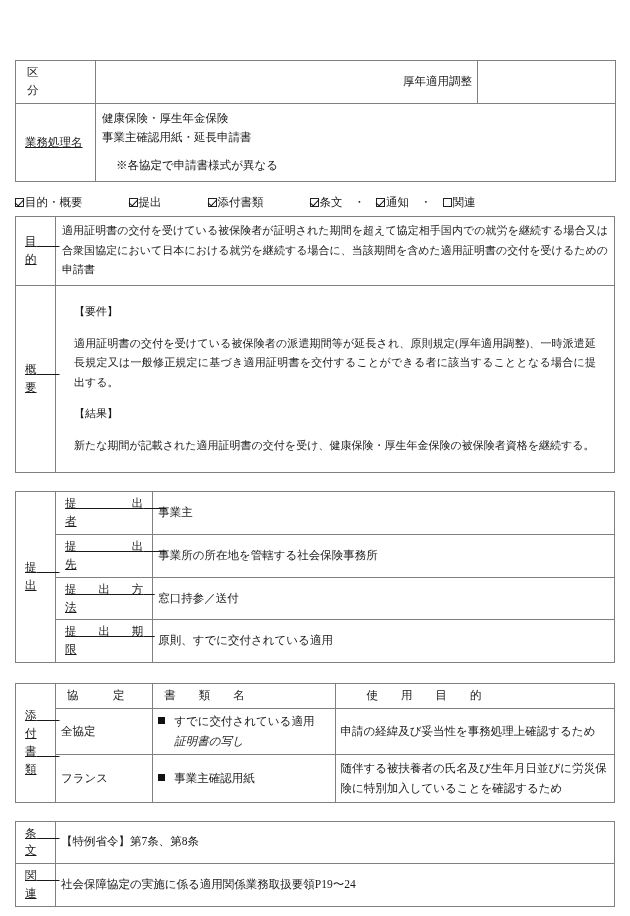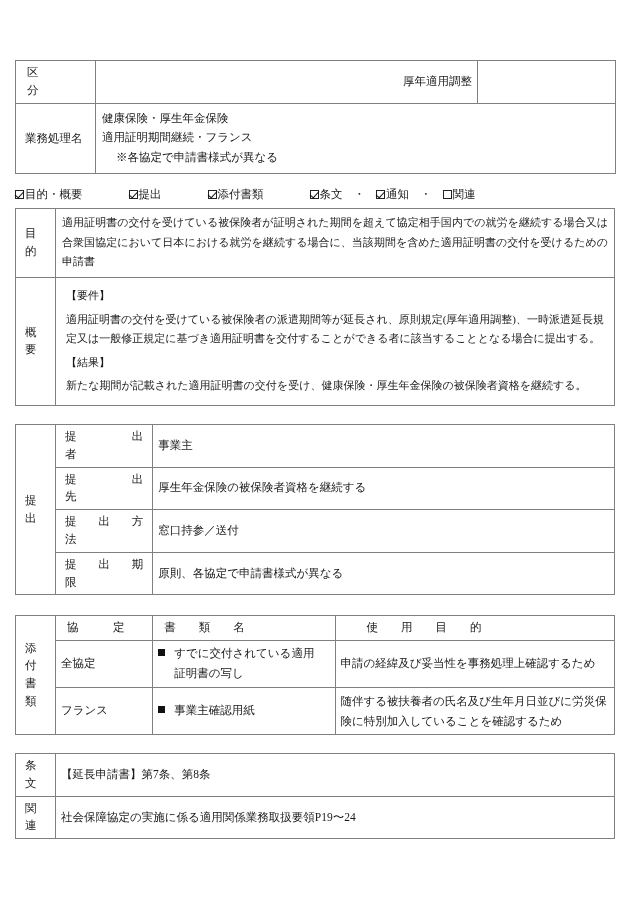--- a/index.html
+++ b/index.html
@@ -37,35 +37,35 @@
     line-height: 1.55;
   }
 
   
   .spread {
     display: flex;
     justify-content: space-between;
     padding: 0 6px;
     text-align: justify;
   }
-  .spread.tight { padding: 0 4px; }
+  .spread.tight { padding: 0 4px; text-decoration: underline; }
 
   .ctr { text-align: center; }
   .mid { vertical-align: middle; }
   .top { vertical-align: top; }
 
   
   .hdr-title { text-align: right; }
   .biz-line { line-height: 1.7; }
   .biz-spread {
     display: inline-flex;
     width: 225px;
     justify-content: space-between;
   }
-  .biz-note { padding-left: 14px; }
+  .biz-note { padding-left: 14px; margin-top: 8px; }
 
   .mark-cell {
     text-align: center;
     font-size: 11px;
   }
   .circle-mark {
     display: inline-block;
     width: 11px; height: 11px;
     border: 1.1px solid #555;
     border-radius: 50%;
@@ -112,33 +112,33 @@
   .sep-dot { padding: 0 1px; }
 
   
   .body-text {
     font-size: 11px;
     line-height: 1.78;
     text-align: justify;
     text-justify: inter-character;
     padding: 4px 6px 5px 6px;
   }
-  .body-text p { margin: 4px; }
+  .body-text p { margin: 12px; }
   .sect-head { margin: 0; }
 
   
   .sq-mark {
     display: inline-block;
     width: 7px; height: 7px;
     background: #111;
     margin-right: 9px;
     vertical-align: 1px;
   }
   .doc-line { line-height: 1.72; }
-  .doc-indent { padding-left: 16px; }
+  .doc-indent { padding-left: 16px; font-style: italic; }
   .gap-md { height: 18px; }
   .gap-lg { height: 20px; }
 </style>
 </head>
 <body>
 
 <div class="page">
 
   <table class="grid">
     <colgroup>
@@ -159,21 +159,21 @@
         <td colspan="3" class="hdr-title">厚年適用調整</td>
         <td colspan="3"></td>
       </tr>
       <tr>
         <td colspan="2" class="mid">
           <span class="spread tight">業務処理名</span>
         </td>
         <td colspan="6" class="top" style="padding:5px 6px 6px 6px;">
           <div class="biz-line">健康保険・厚生年金保険</div>
           <div class="biz-line">
-            <span class="biz-spread">適用証明期間継続・フランス</span>
+            <span class="biz-spread">事業主確認用紙・延長申請書</span>
           </div>
           <div class="biz-line biz-note">※各協定で申請書様式が異なる</div>
         </td>
       </tr>
     </tbody>
   </table>
 
   <table class="grid" style="margin-top:-1px;">
     <colgroup>
         <col style="width:440px">
@@ -266,33 +266,33 @@
         </td>
         <td>
           <span class="spread tight">提　　出　　者</span>
         </td>
         <td>事業主</td>
       </tr>
       <tr>
         <td>
           <span class="spread tight">提　　出　　先</span>
         </td>
-        <td>厚生年金保険の被保険者資格を継続する</td>
+        <td>事業所の所在地を管轄する社会保険事務所</td>
       </tr>
       <tr>
         <td>
           <span class="spread tight">提　出　方　法</span>
         </td>
         <td>窓口持参／送付</td>
       </tr>
       <tr>
         <td>
           <span class="spread tight">提　出　期　限</span>
         </td>
-        <td>原則、各協定で申請書様式が異なる</td>
+        <td>原則、すでに交付されている適用</td>
       </tr>
     </tbody>
   </table>
 
   <div class="gap-lg"></div>
 
   <table class="grid">
     <colgroup>
         <col style="width:40px">
         <col style="width:97px">
@@ -347,21 +347,21 @@
   <table class="grid">
     <colgroup>
         <col style="width:40px">
         <col style="width:558px">
       </colgroup>
     <tbody>
       <tr>
         <td class="mid">
           <span class="spread tight">条　　文</span>
         </td>
-        <td>【延長申請書】第7条、第8条</td>
+        <td>【特例省令】第7条、第8条</td>
       </tr>
       <tr>
         <td class="mid">
           <span class="spread tight">関　　連</span>
         </td>
         <td>社会保障協定の実施に係る適用関係業務取扱要領P19〜24</td>
       </tr>
     </tbody>
   </table>
 

